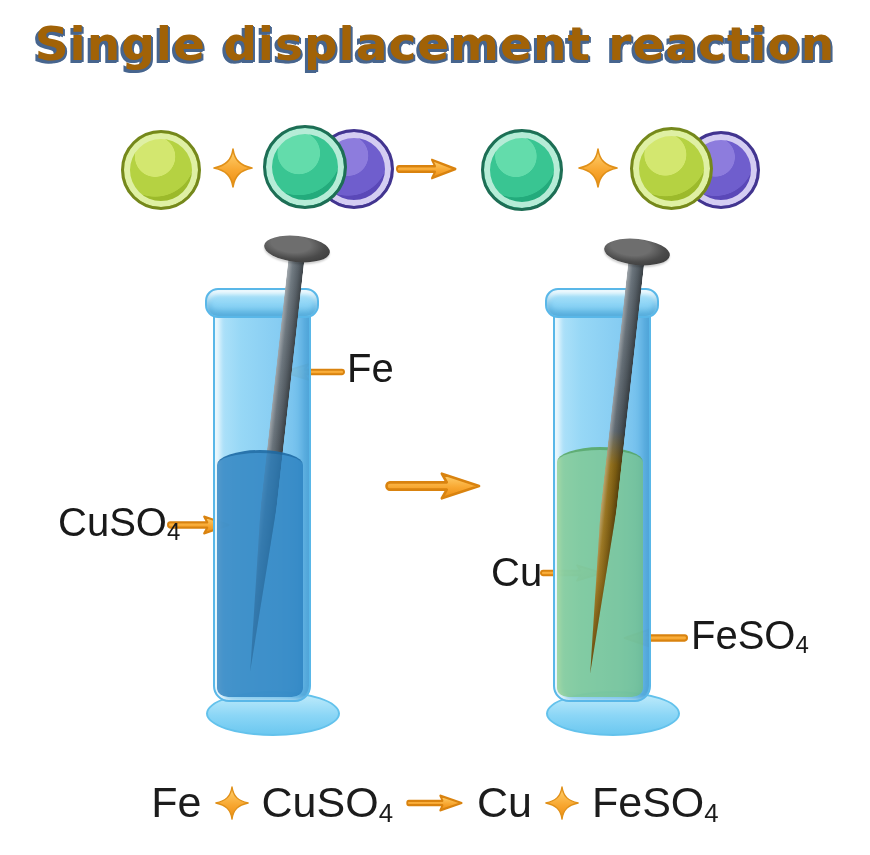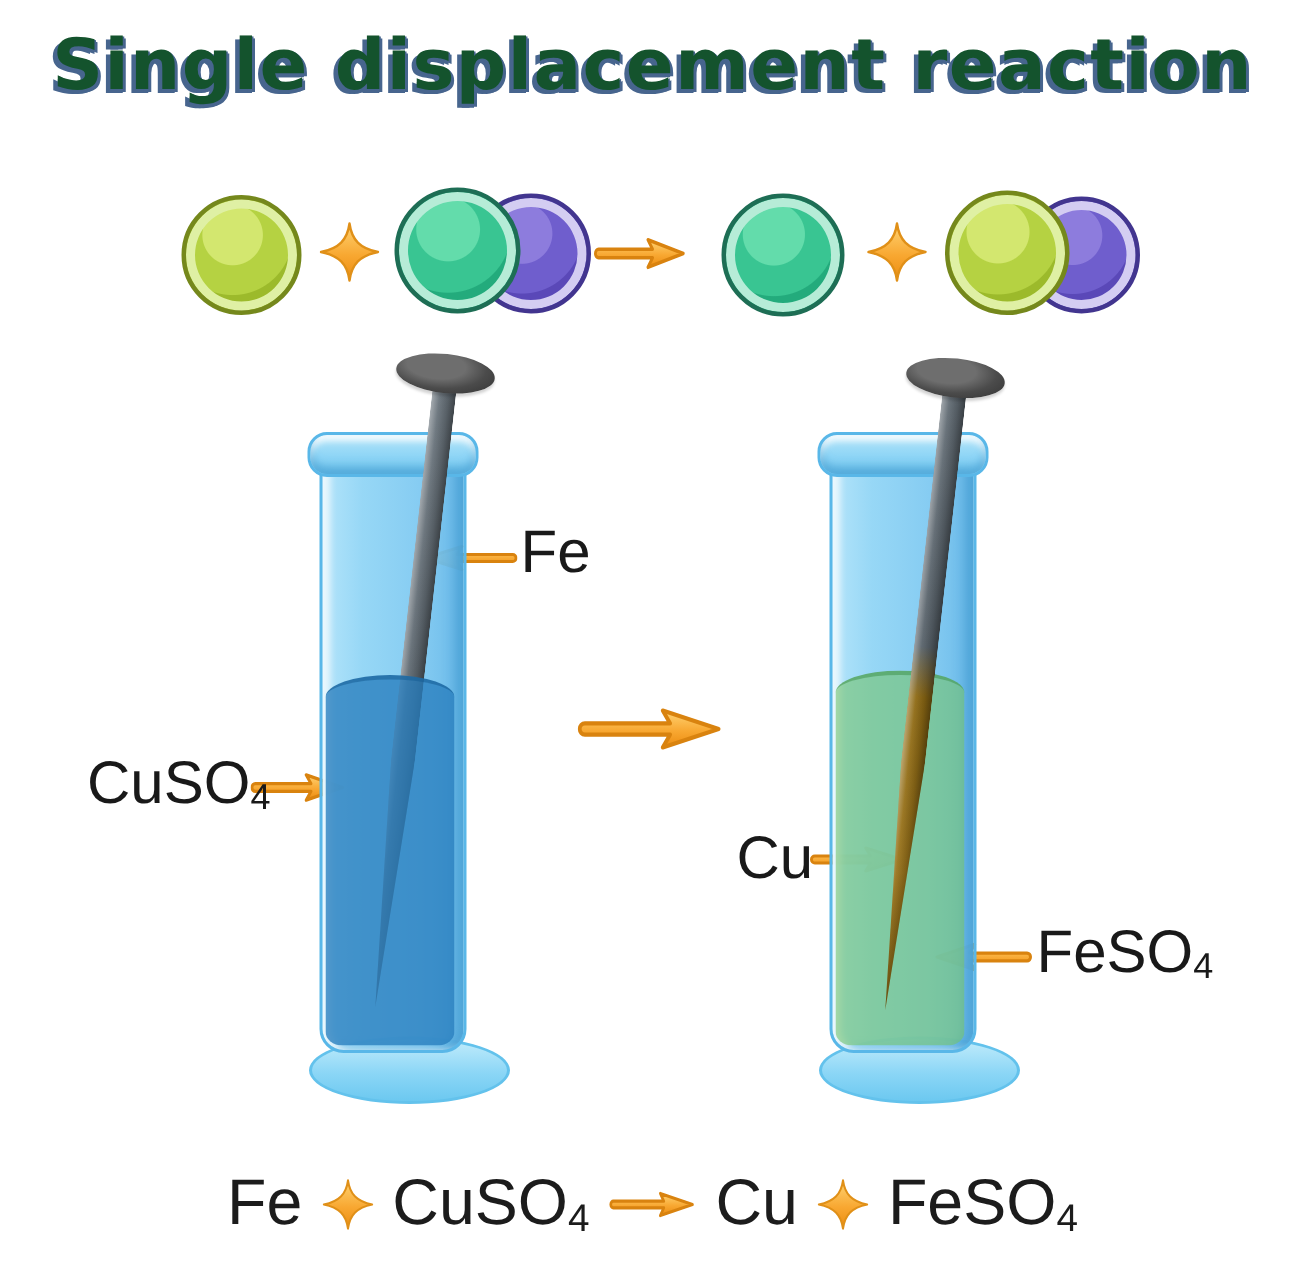--- a/index.html
+++ b/index.html
@@ -2,21 +2,21 @@
 <html><head>
 <meta charset="utf-8">
 <style>
   html,body{margin:0;padding:0;background:#ffffff;}
   .stage{position:relative;width:870px;height:855px;background:#ffffff;overflow:hidden;
          font-family:"Liberation Sans",sans-serif;margin:0 auto;}
 
   
   .title{position:absolute;left:0;right:0;top:16px;text-align:center;
          font-family:"DejaVu Sans",sans-serif;font-weight:bold;font-size:47px;
-         letter-spacing:1px;color:#14532d;
+         letter-spacing:1px;color:#a16207;
          text-shadow:-3px 3px 0 #47658e,0 3px 0 #47658e,2px 2px 0 #47658e,1px 1px 0 #47658e;}
 
   
   .ball{position:absolute;border-radius:50%;}
   .ball.lime{border:3px solid #75881c;
     background:radial-gradient(circle at 42% 32%, #d3e76f 0 30%, #b5d242 31% 60%, #9cba2b 61% 100%);
     box-shadow:inset 0 0 0 6px #dff0a4;}
   .ball.teal{border:3px solid #1e6e55;
     background:radial-gradient(circle at 42% 32%, #63dcab 0 30%, #39c592 31% 60%, #23ab7c 61% 100%);
     box-shadow:inset 0 0 0 6px #b6ecd7;}

